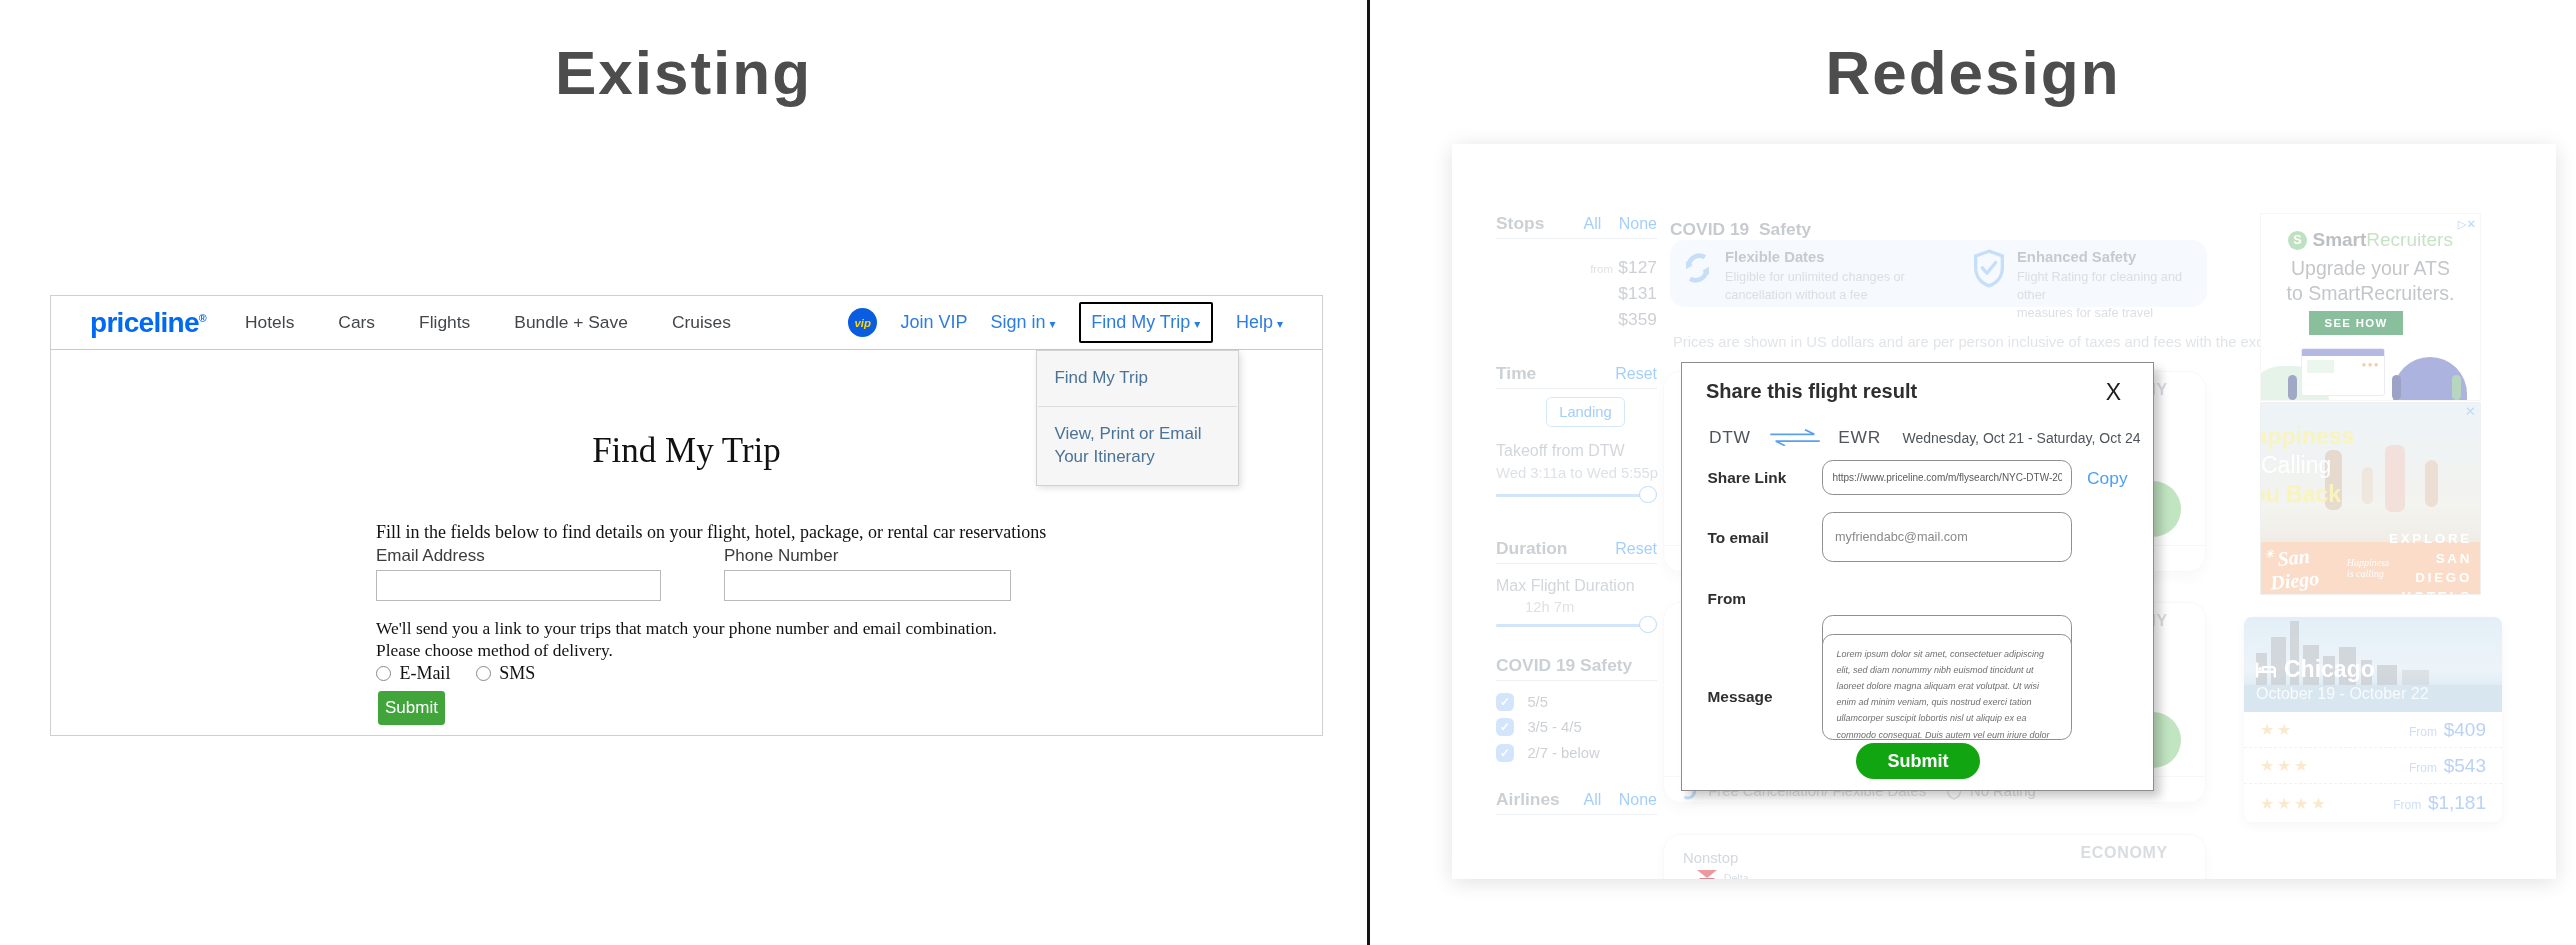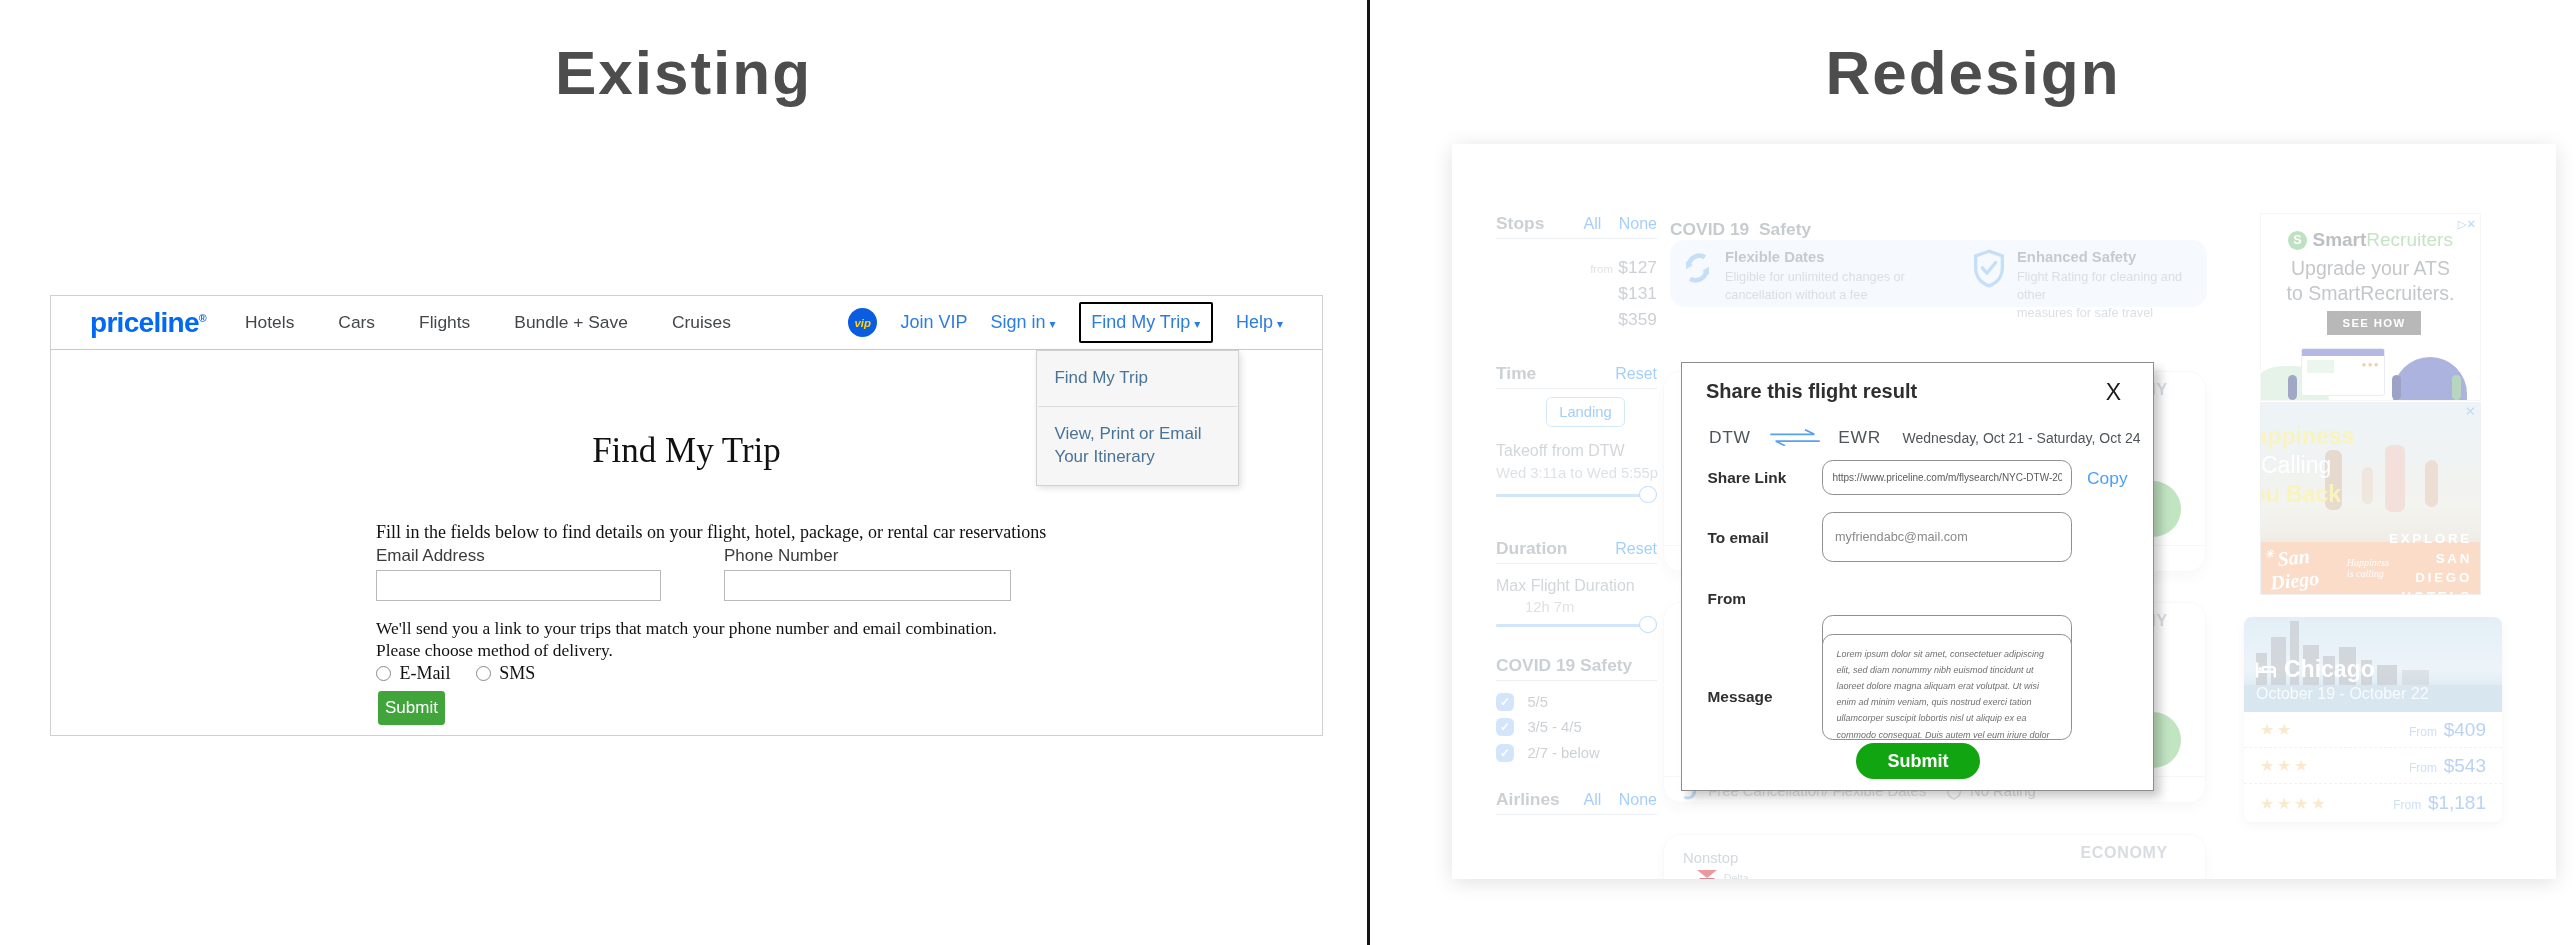--- a/index.html
+++ b/index.html
@@ -94,21 +94,21 @@
   .m-msg { height:106px; padding:10.7px 13.4px; font-size:9px; font-style:italic; color:#6f6f6f; line-height:1.8; overflow:hidden; }
   .m-submit { position:absolute; left:174px; top:380px; width:124px; height:36px; border:none; border-radius:18px; background:#12a512; color:#fff; font-size:18px; font-weight:600; font-family:"Liberation Sans", sans-serif; }
 
   
   .ad-sr { position:absolute; left:808px; top:69px; width:221px; height:188px; background:#fff; border:0.7px solid #eee; }
   .adchoices { position:absolute; right:4px; top:2.7px; font-size:11.4px; color:#74b3e8; }
   .sr-logo-row { position:absolute; left:0; top:14.8px; width:100%; text-align:center; font-size:19px; font-weight:700; }
   .sr-s-icon { display:inline-block; width:19px; height:19px; border-radius:50%; background:#7fc487; color:#fff; font-size:12.7px; line-height:19px; vertical-align:middle; margin-right:5.4px; text-align:center; }
   .sr-smart { color:#7d8287; } .sr-rec { color:#8ec98f; font-weight:400; }
   .sr-headline { position:absolute; left:0; top:42px; width:100%; text-align:center; font-size:19.5px; color:#8a9097; line-height:1.3; }
-  .sr-cta { position:absolute; left:66px; top:97px; width:94px; height:24px; background:#737373; color:#fff; font-size:11.4px; font-weight:700; letter-spacing:1.3px; display:flex; align-items:center; justify-content:center; }
+  .sr-cta { position:absolute; left:48px; top:97px; width:94px; height:24px; background:#15803d; color:#fff; font-size:11.4px; font-weight:700; letter-spacing:1.3px; display:flex; align-items:center; justify-content:center; }
   .sr-illus { position:absolute; left:0; bottom:0; width:100%; height:59px; overflow:hidden; }
   .sr-hill { position:absolute; left:-13.4px; bottom:0; width:81px; height:34px; border-radius:40px 40px 0 0; background:#cfe8d4; }
   .sr-screen { position:absolute; left:40px; bottom:4px; width:84px; height:48px; background:#fff; border:1.3px solid #d7daf0; border-radius:2.7px; }
   .sr-screen i { display:block; height:6.7px; background:#6b74c8; border-radius:1.3px 1.3px 0 0; }
   .sr-chart { position:absolute; left:5.4px; top:10.7px; width:27px; height:13.4px; background:#d9efdc; }
   .sr-dots { position:absolute; right:4px; top:10.7px; font-size:8px; color:#e8a05c; letter-spacing:1.3px; }
   .sr-mound { position:absolute; right:13.4px; bottom:0; width:74px; height:43px; border-radius:40px 40px 0 0; background:#5a6abf; }
   .sr-person { position:absolute; bottom:0; width:9.4px; height:25.5px; border-radius:4.7px; background:#3d4a8f; }
 
   .ad-sd { position:absolute; left:808px; top:258px; width:221px; height:193px; border:0.7px solid #dfe3e6; overflow:hidden; }
@@ -296,20 +296,21 @@
                 <path d="M24 3 L44 10 V28 C44 42 35 51 24 55 C13 51 4 42 4 28 V10 Z" fill="none" stroke="#8ec0f5" stroke-width="5"></path>
                 <path d="M14 28 L21 36 L34 20" fill="none" stroke="#8ec0f5" stroke-width="5" stroke-linecap="round" stroke-linejoin="round"></path>
               </svg>
           </span>
           <span>
             <div class="bn-title">Enhanced Safety</div>
             <div class="bn-desc"><span>Flight Rating for cleaning and other</span><br><span>measures for safe travel</span></div>
           </span>
         </div>
       </div>
+      <div class="res-note"><span>Prices are shown in US dollars and are per person inclusive of taxes and fees with the exception of </span><a href="#">baggage fees</a></div>
 
       <div class="fcard" style="top:227px;">
         <div class="fc-cabin">ECONOMY</div>
         <div class="fc-stop" style="top:14.8px;">Nonstop</div>
         <div class="fc-airline" style="top:35px;">
             <span class="delta-tri">
               <i class="t1"></i>
               <i class="t2"></i>
             </span>
             <span>Delta</span>

